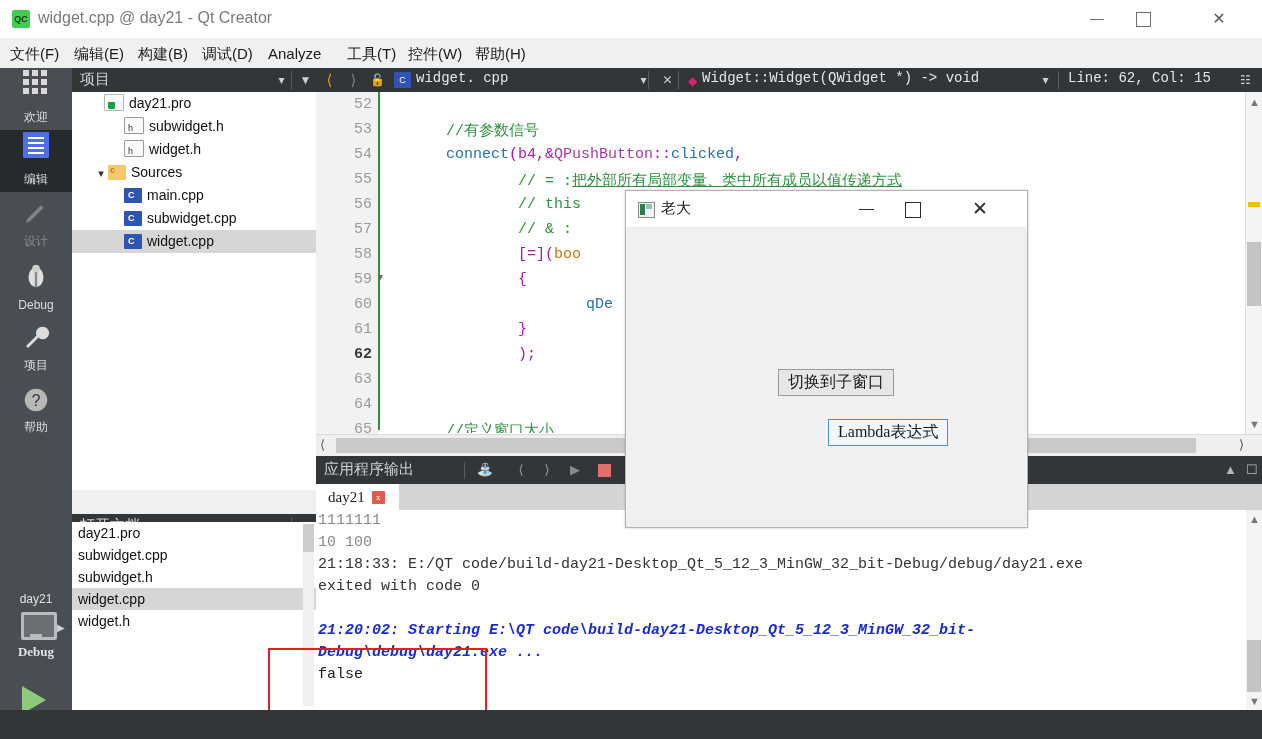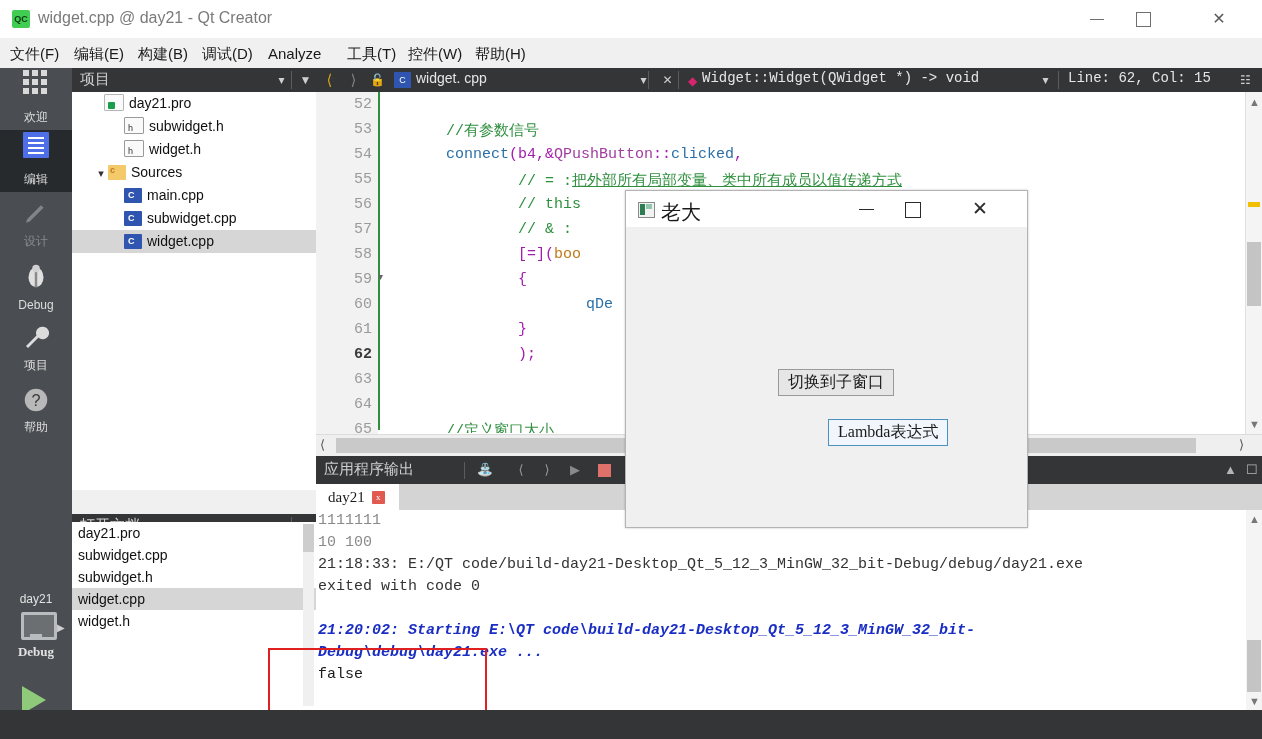--- a/index.html
+++ b/index.html
@@ -153,21 +153,21 @@
   .doc-row.sel { background: #d6d6d6; }
   .doc-scroll { position:absolute; right:2px; top:2px; width:11px; height:182px; background:#f0f0f0; }
   .doc-scroll-thumb { position:absolute; left:0; top:0; width:11px; height:28px; background:#cdcdcd; }
 
   
   .edtoolbar {
     position: absolute; left: 316px; top: 68px; width: 946px; height: 24px;
     background: #333537;
   }
   .ed-tabname { position:absolute; left:80px; top:2px; font-size:14px; color:#e6e6e6;
-    font-family:Liberation Sans, sans-serif; }
+    font-family:Liberation Mono, monospace; }
   .ed-symbol { position:absolute; left:386px; top:2px; font-size:14px; color:#e6e6e6;
     font-family:"Liberation Mono", monospace; }
   .ed-linecol { position:absolute; left:704px; top:2px; font-size:14px; color:#e6e6e6;
     font-family:"Liberation Mono", monospace; }
   .sep { position:absolute; top:3px; width:1px; height:18px; background:#5a5d60; }
 
   
   .editor {
     position: absolute; left: 316px; top: 92px; width: 946px; height: 342px;
     background: #ffffff; overflow: hidden;
@@ -237,21 +237,21 @@
   .statusbar { position:absolute; left:0; top:710px; width:1262px; height:29px; background:#333537; }
 
   
   .appwin { position:absolute; left:625px; top:190px; width:401px; height:336px;
     background:#f0f0f0; border:1px solid #b4b4b4; box-shadow: 0 0 2px rgba(0,0,0,0.25); }
   .appwin-title { position:absolute; left:0; top:0; width:401px; height:36px; background:#ffffff; }
   .appwin-ico { position:absolute; left:12px; top:11px; width:15px; height:14px;
     background:#f2f2f2; border:1px solid #8a8a8a; }
   .appwin-ico::before{content:""; position:absolute; left:1px; top:1px; width:5px; height:11px; background:#2e7d52;}
   .appwin-ico::after{content:""; position:absolute; left:7px; top:1px; width:6px; height:5px; background:#8fc6ad;}
-  .appwin-name { position:absolute; left:35px; top:8px; font-size:20px; color:#1a1a1a;
+  .appwin-name { position:absolute; left:35px; top:8px; font-size:15px; color:#1a1a1a;
     font-family:"Liberation Sans", sans-serif;text-align:center; }
   .awb { position:absolute; top:0; width:46px; height:35px; color:#2a2a2a; }
   .awb-min { right:138px; }
   .awb-max { right:92px; }
   .awb-close { right:24px; font-size:19px; text-align:center; line-height:35px; }
   .awb-min-bar { position:absolute; left:16px; top:18px; width:15px; height:1px; background:#2a2a2a; }
   .awb-max-sq { position:absolute; left:16px; top:11px; width:14px; height:14px; border:1px solid #2a2a2a; }
   .appwin-body { position:absolute; left:0; top:36px; width:401px; height:299px; background:#f0f0f0; }
   .qbtn1 { position:absolute; left:152px; top:142px; padding:2px 9px; font-size:16px;
     color:#1a1a1a; background:#e6e6e6; border:1px solid #9a9a9a;

